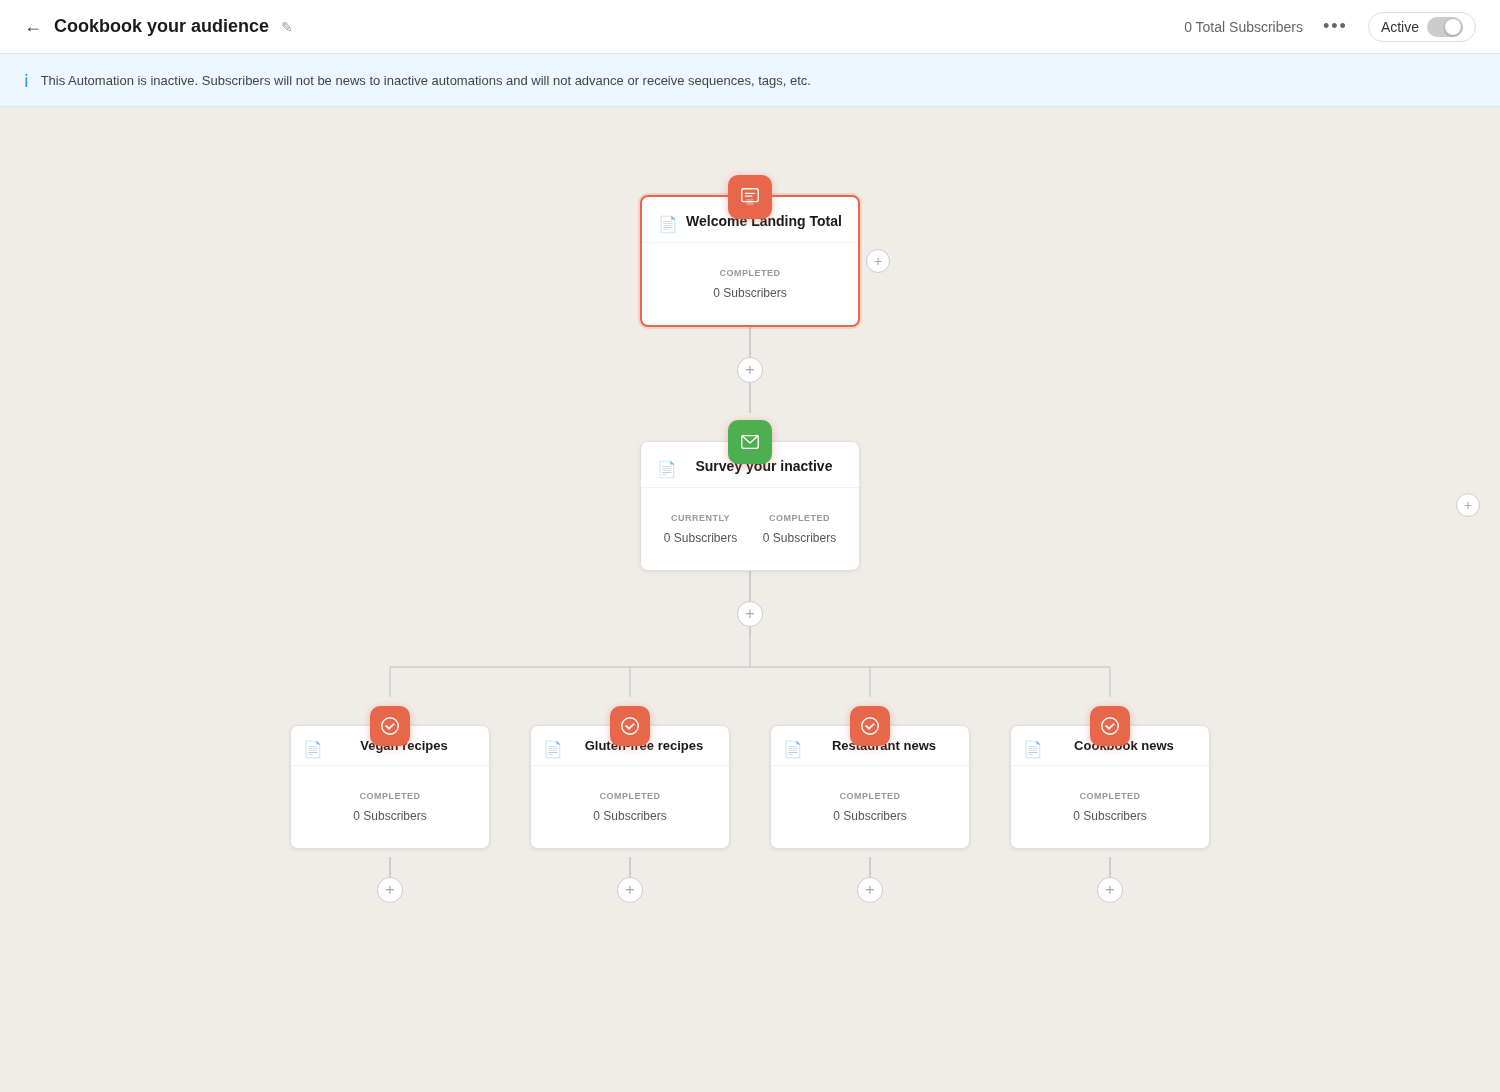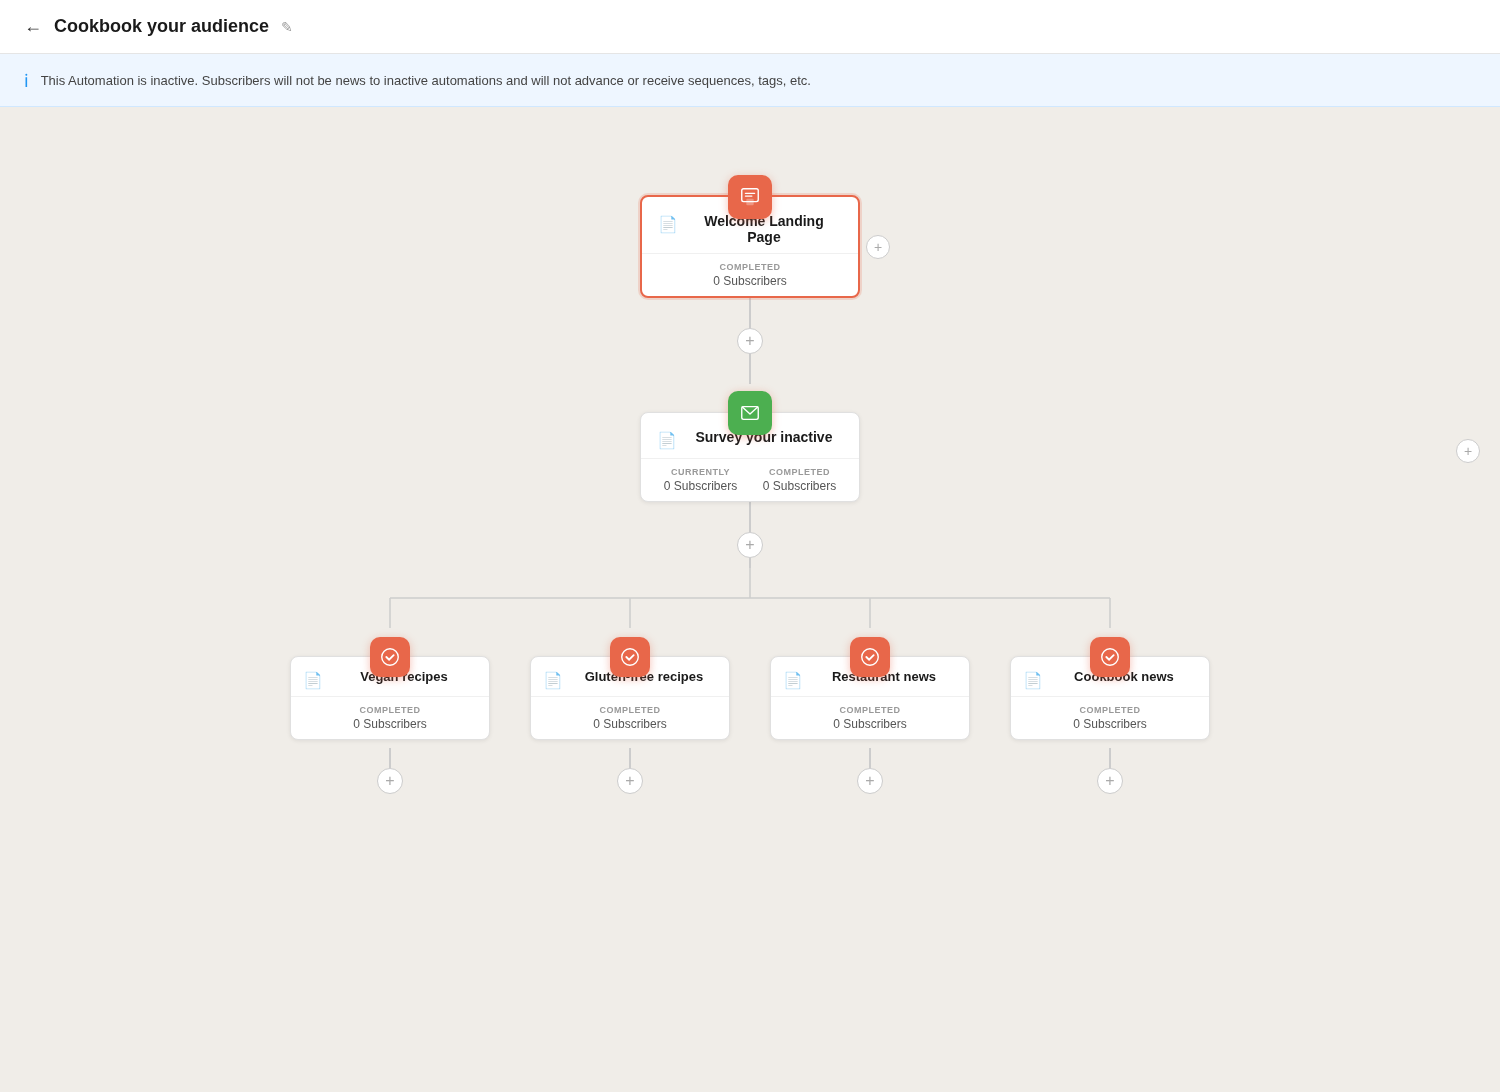--- a/index.html
+++ b/index.html
@@ -158,39 +158,39 @@
     .node-title {
       font-size: 14px;
       font-weight: 600;
       color: #1a1a1a;
       text-align: center;
       flex: 1;
     }
 
     .node-stats {
       border-top: 1px solid #f0f0f0;
-      padding: 8px 16px;
+      padding: 25px 16px;
       display: flex;
       gap: 12px;
     }
     .stat-item {
       flex: 1;
       text-align: center;
     }
     .stat-label {
       font-size: 9px;
       font-weight: 700;
       letter-spacing: 0.5px;
       color: #999;
       text-transform: uppercase;
     }
     .stat-value {
       font-size: 12px;
       color: #555;
-      margin-top: 2px;
+      margin-top: 8px;
     }
 
     
     .node-icon-badge {
       width: 44px;
       height: 44px;
       border-radius: 10px;
       background: #e8674a;
       display: flex;
       align-items: center;
@@ -273,20 +273,32 @@
 <body>
 
 <div class="header">
   <div class="header-left">
     <button class="back-btn">
       <span>←</span>
     </button>
     <span class="page-title">Cookbook your audience</span>
     <span class="edit-icon">✎</span>
   </div>
+  <div class="header-right">
+    <span class="total-subscribers">0 Total Subscribers</span>
+    <button class="more-btn">
+      <span>•••</span>
+    </button>
+    <div class="active-toggle">
+      <span class="active-label">Active</span>
+      <div class="toggle-switch">
+        <div class="toggle-knob"></div>
+      </div>
+    </div>
+  </div>
 </div>
 
 <div class="info-banner">
   <span class="info-icon">ℹ</span>
   <span>This Automation is inactive. Subscribers will not be news to inactive automations and will not advance or receive sequences, tags, etc.</span>
 </div>
 
 <div class="canvas">
   <div class="flow-container">
 
@@ -296,21 +308,21 @@
 
           <svg viewBox="0 0 24 24">
             <rect x="3" y="3" width="18" height="14" rx="2" fill="none" stroke="#fff" stroke-width="1.5"></rect>
             <line x1="7" y1="8" x2="17" y2="8" stroke="#fff" stroke-width="1.5" stroke-linecap="round"></line>
             <line x1="7" y1="11" x2="14" y2="11" stroke="#fff" stroke-width="1.5" stroke-linecap="round"></line>
             <rect x="8" y="14" width="8" height="7" rx="1" fill="#fff" opacity="0.3"></rect>
           </svg>
         </div>
         <div class="node-header">
           <span class="node-doc-icon">📄</span>
-          <span class="node-title">Welcome Landing Page</span>
+          <span class="node-title">Welcome Landing Total</span>
         </div>
         <div class="node-stats">
           <div class="stat-item">
             <div class="stat-label">COMPLETED</div>
             <div class="stat-value">0 Subscribers</div>
           </div>
         </div>
         <div class="side-plus">+</div>
       </div>
     </div>

